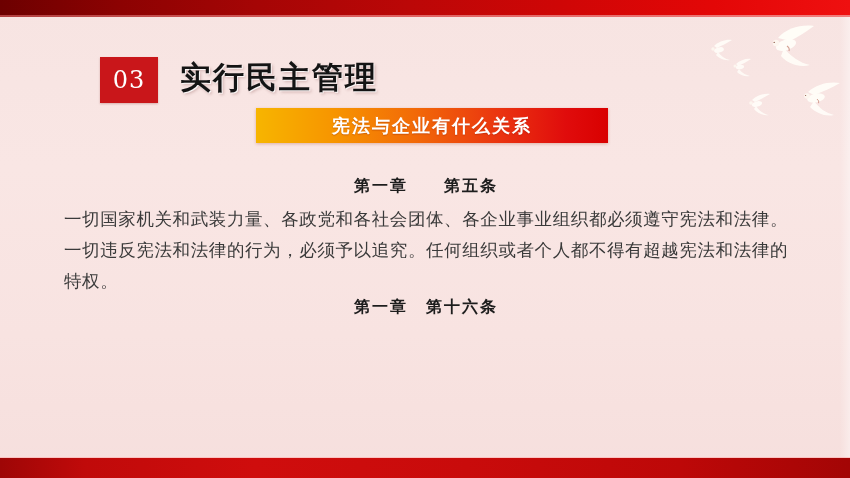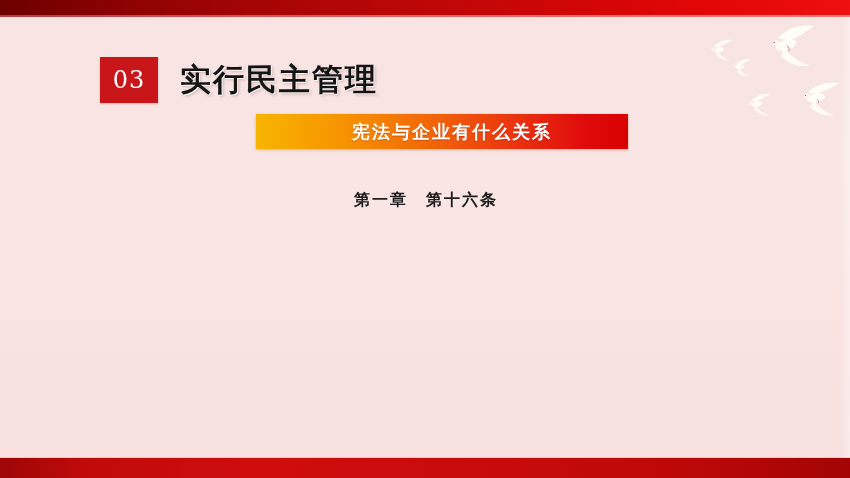--- a/index.html
+++ b/index.html
@@ -80,21 +80,21 @@
     left: 690px; top: 18px;
     width: 160px; height: 110px;
     pointer-events: none;
   }
 
   
   .title-row {
     position: absolute;
     left: 100px; top: 57px;
     display: flex;
-    align-items: center;
+    align-items: flex-start;
   }
   .num-badge {
     width: 58px;
     height: 46px;
     background: #c9161a;
     color: #ffffff;
     font-family: "DejaVu Serif", "Liberation Serif", serif;
     font-size: 24px;
     letter-spacing: 1px;
     display: flex;
@@ -110,35 +110,34 @@
     color: #141414;
     letter-spacing: 2px;
     white-space: nowrap;
     text-shadow: 1px 1px 0 rgba(255,255,255,.85),
                  2px 2px 3px rgba(120,60,60,.30);
   }
 
   
   .banner {
     position: absolute;
-    left: 256px; top: 114px;
+    left: 256px; top: 108px;
     width: 352px;
     height: 35px;
     background: linear-gradient(90deg,
         #f7b500 0%,
         #f79500 22%,
         #f26a08 45%,
         #ea3210 70%,
         #e00c0c 88%,
         #d90000 100%);
     display: flex;
     align-items: center;
     justify-content: center;
     box-shadow: 0 1px 3px rgba(150,40,0,.28);
-    padding-left: 20px;
   }
   .banner-text {
     color: #ffffff;
     font-size: 18px;
     font-weight: bold;
     letter-spacing: 2px;
     white-space: nowrap;
     text-shadow: 0 1px 1px rgba(140,30,0,.35);
   }
 
@@ -160,21 +159,21 @@
   .article-body {
     font-family: "DejaVu Serif", "Liberation Serif", serif;
     font-size: 17.5px;
     line-height: 31px;
     color: #3a3a3a;
     letter-spacing: .6px;
     text-align: justify;
   }
   .block-1 .article-head { margin-bottom: 7px; }
   .block-1 .article-body { margin: 0; }
-  .block-2 { margin-top: 14px; }
+  .block-2 { }
   .block-2 .article-head { margin-bottom: 7px; }
   .block-2 .article-body { margin: 0; text-indent: 12px; }
 </style>
 </head>
 <body>
 
 <div id="slide">
 
   <div class="top-bar"></div>
   <div class="top-bar-hairline"></div>
@@ -222,20 +221,24 @@
     <div class="num-badge">03</div>
     <div class="main-title">实行民主管理</div>
   </div>
 
   <div class="banner">
     <span class="banner-text">宪法与企业有什么关系</span>
   </div>
 
   <div class="content">
 
+    <div class="block-1">
+      <div class="article-head">第一章　　第五条</div>
+      <p class="article-body">一切国家机关和武装力量、各政党和各社会团体、各企业事业组织都必须遵守宪法和法律。一切违反宪法和法律的行为，必须予以追究。任何组织或者个人都不得有超越宪法和法律的特权。</p>
+    </div>
 
     <div class="block-2">
       <div class="article-head">第一章　第十六条</div>
     </div>
 
   </div>
 
   <div class="bottom-bar-hairline"></div>
   <div class="bottom-bar"></div>
 

